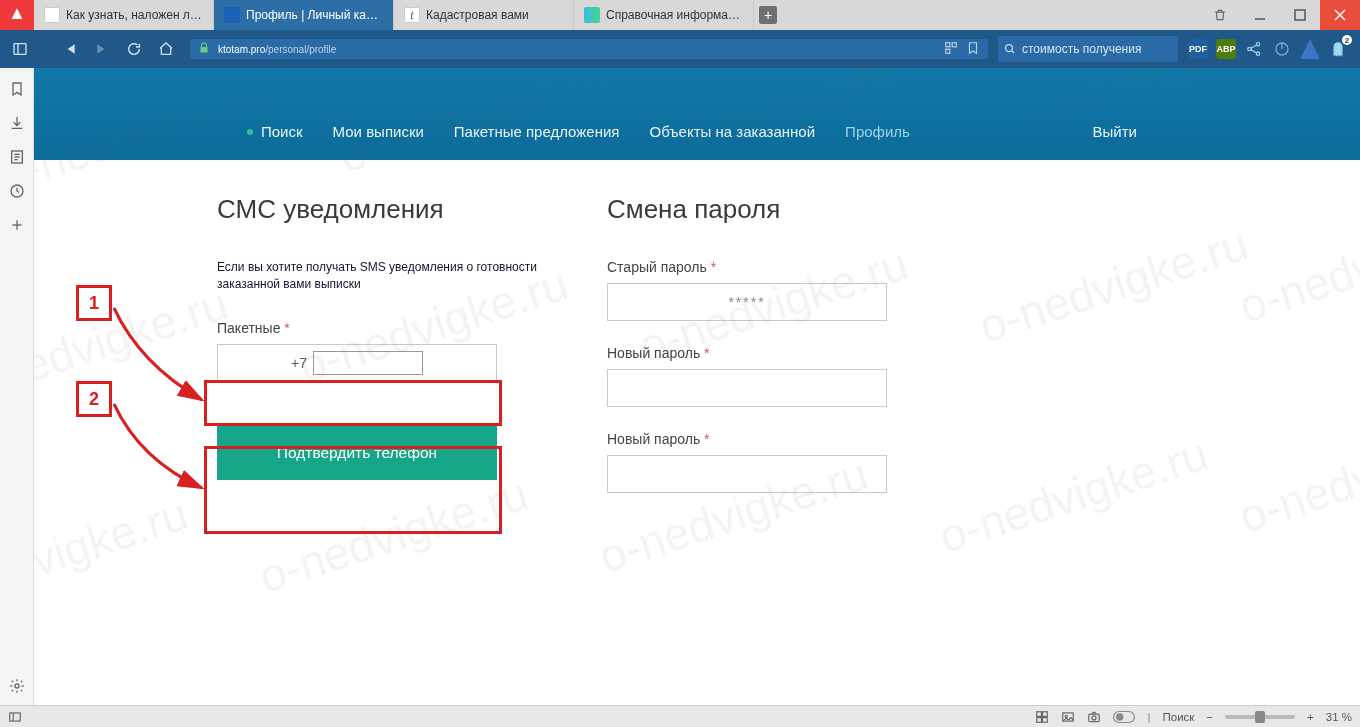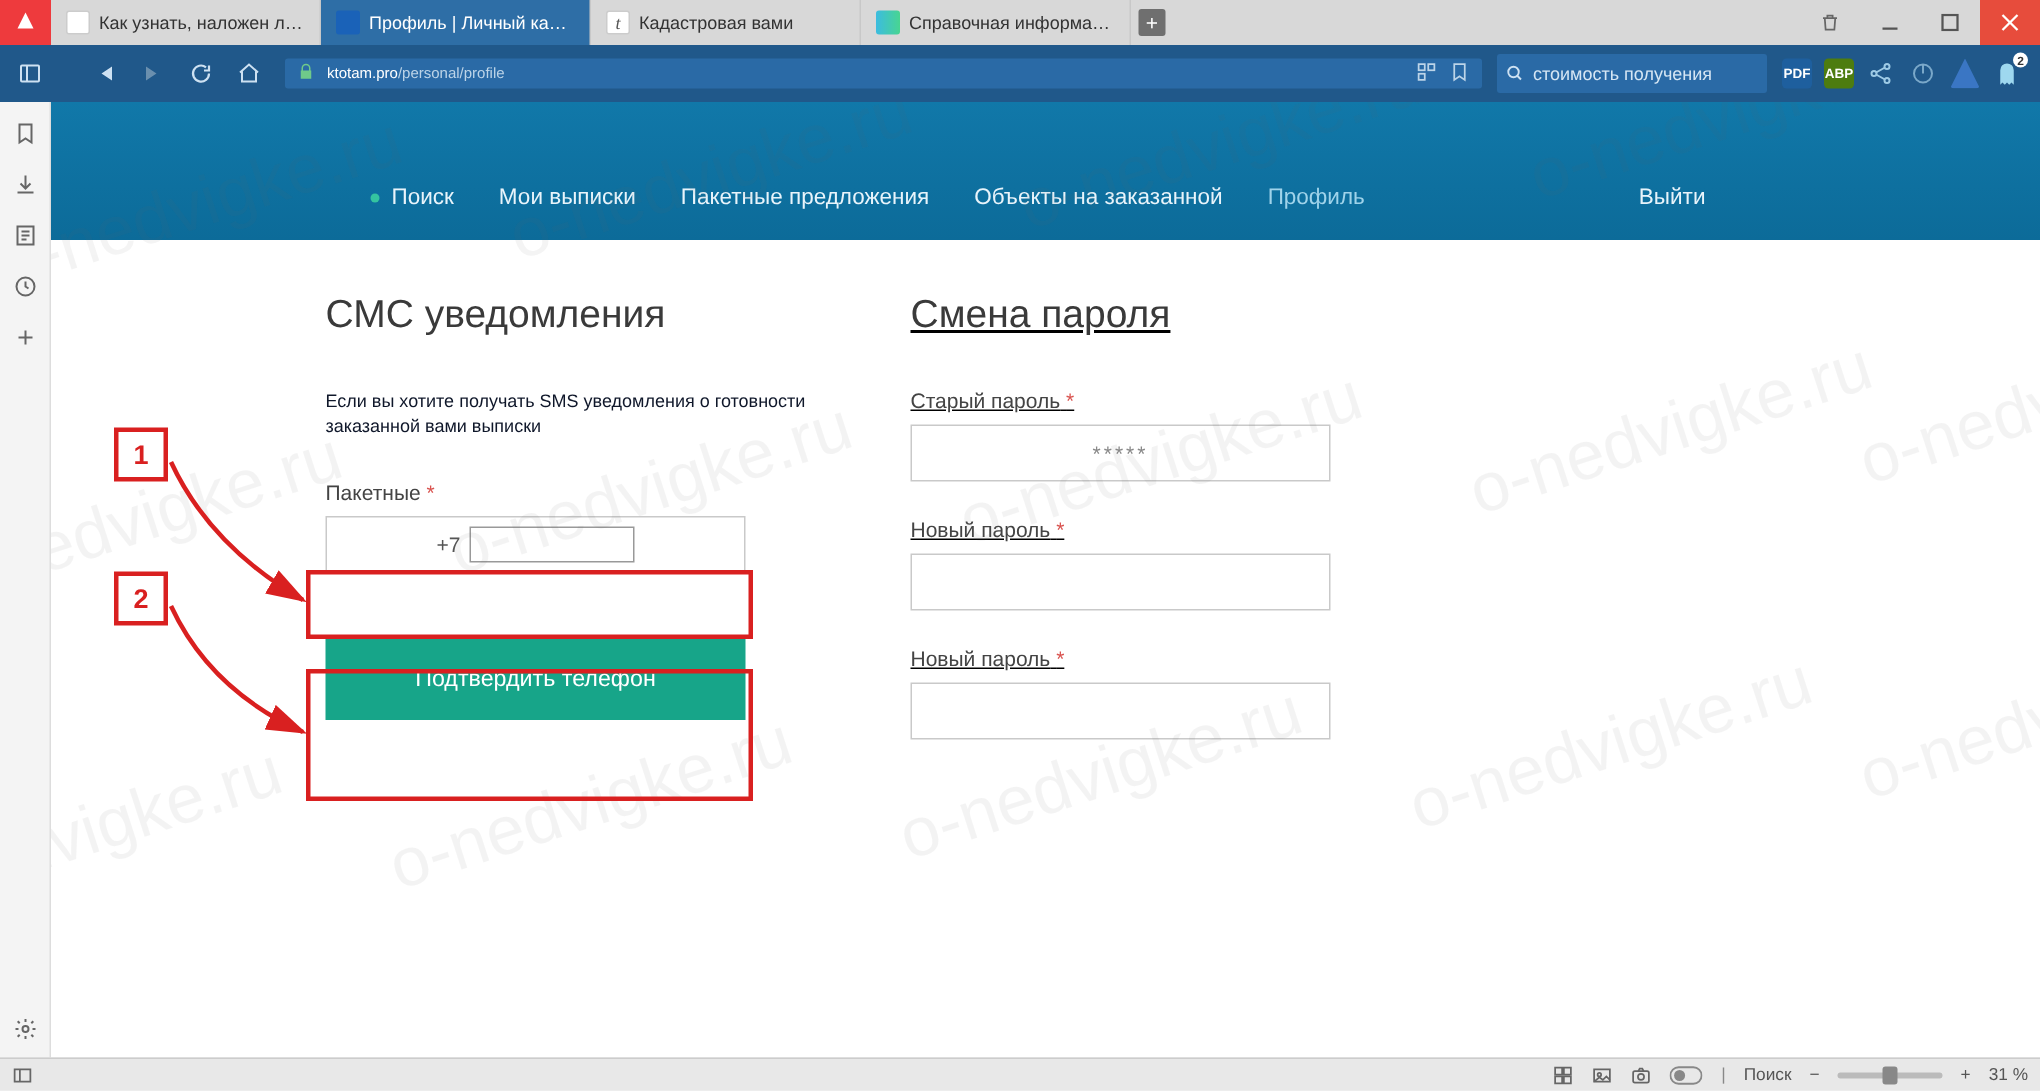--- a/index.html
+++ b/index.html
@@ -47,21 +47,21 @@
 .sitenav-inner { width: 960px; margin: 0 auto; display: flex; gap: 30px; align-items: center; padding-left: 30px; font-size: 15px; color: #e8f4fb; }
 .sitenav a { color: #e8f4fb; cursor: pointer; white-space: nowrap; }
 .sitenav a.current { color: #9fd3ea; }
 .sitenav .exit { margin-left: auto; padding-right: 40px; }
 .sitenav .dot { width: 6px; height: 6px; border-radius: 50%; background: #34c4a0; margin-right: -22px; }
 
 
 .content { display: flex; padding: 34px 0 0 0; width: 960px; margin: 0 auto; gap: 40px; }
 .col { flex: 1; }
 .col.left { max-width: 340px; }
-.col.right { max-width: 380px; margin-left: 10px; text-decoration: underline; }
+.col.right { max-width: 380px; margin-left: 10px; }
 h2 { font-size: 26px; font-weight: 400; color: #3a3a3a; margin-bottom: 34px; }
 .descr { font-size: 12px; color: #0f172a; line-height: 1.45; margin-bottom: 26px; }
 .lbl { font-size: 14px; color: #444; margin-bottom: 8px; }
 .req { color: #d9534f; }
 .field { border: 1px solid #c9c9c9; height: 38px; width: 280px; padding: 0 10px; font-size: 14px; display: flex; align-items: center; justify-content: center; color: #555; }
 .field input { border: 1px solid #999; background: #fff; height: 24px; width: 110px; font-size: 13px; padding: 0 6px; }
 .btn { display: inline-flex; align-items: center; justify-content: center; background: #17a589; color: #fff; height: 54px; width: 280px; font-size: 15.5px; cursor: pointer; border: none; }
 .pw-field { border: 1px solid #c9c9c9; height: 38px; width: 280px; padding: 0 10px; font-size: 14px; color: #888; text-align: center; letter-spacing: 2px; }
 .form-group { margin-bottom: 24px; }
 

